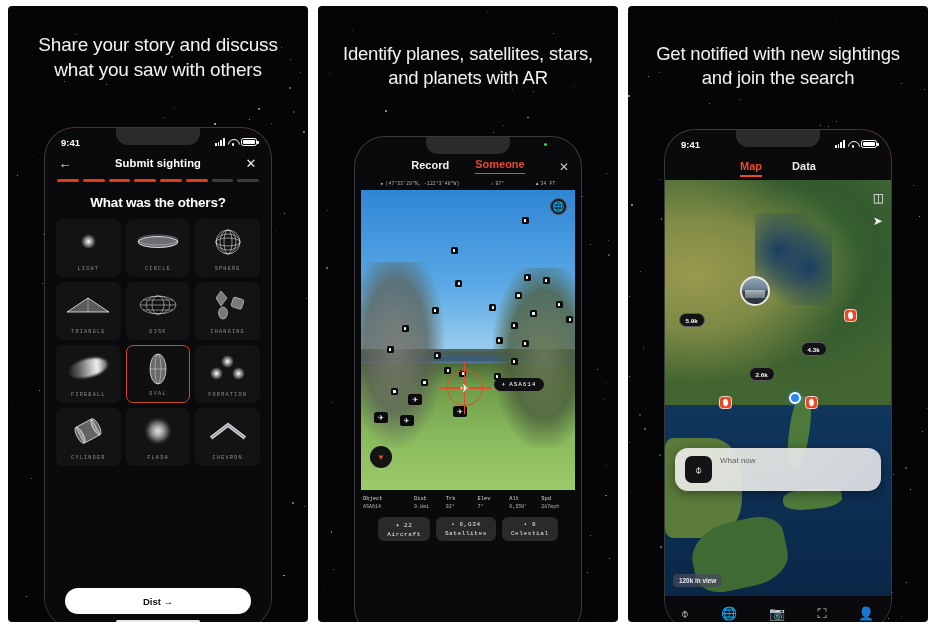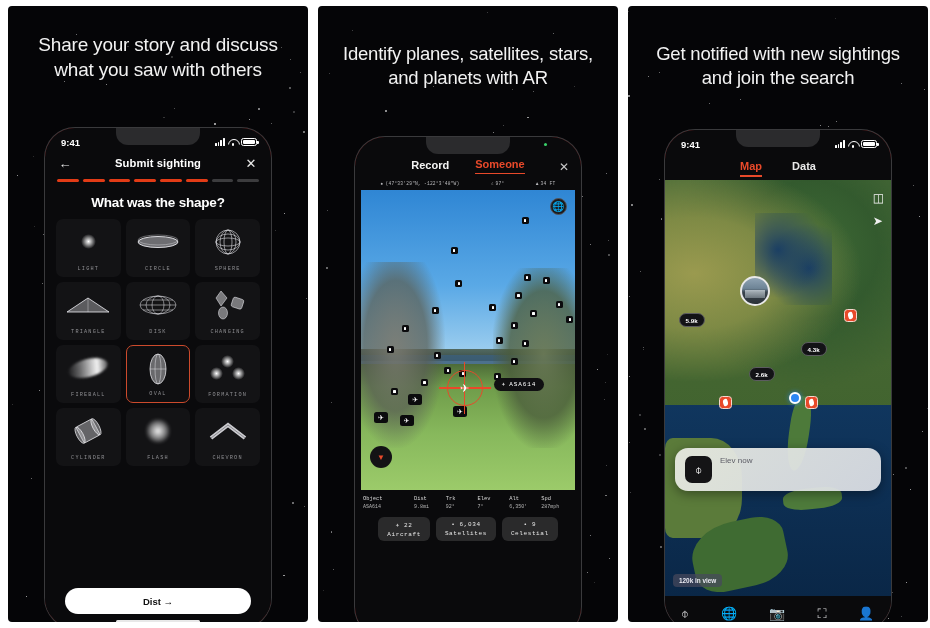--- a/index.html
+++ b/index.html
@@ -444,21 +444,21 @@
           <i class="on"></i>
             <i class="on"></i>
             <i class="on"></i>
             <i class="on"></i>
             <i class="on"></i>
             <i class="on"></i>
             <i></i>
             <i></i>
         </div>
 
-        <div class="q-title">What was the shape?</div>
+        <div class="q-title">What was the others?</div>
 
         <div class="shape-grid">
           <div class="shape-cell">
             <div class="shape-art">
               <div class="glow" style="width:15px;height:15px;"></div>
             </div>
             <div class="shape-label">LIGHT</div>
           </div>
           <div class="shape-cell">
             <div class="shape-art">
@@ -969,20 +969,20 @@
           <div class="ti">👤</div>
         </div>
 
         <div class="homebar"></div>
       </div>
 
       <div class="notif">
         <div class="notif-icon">⌽</div>
         <div class="notif-body">
           <div class="notif-top">
-            <div class="notif-time">Elev now</div>
+            <div class="notif-time">What now</div>
           </div>
         </div>
       </div>
     </div>
   </div>
 
 </div>
 
 </body></html>

